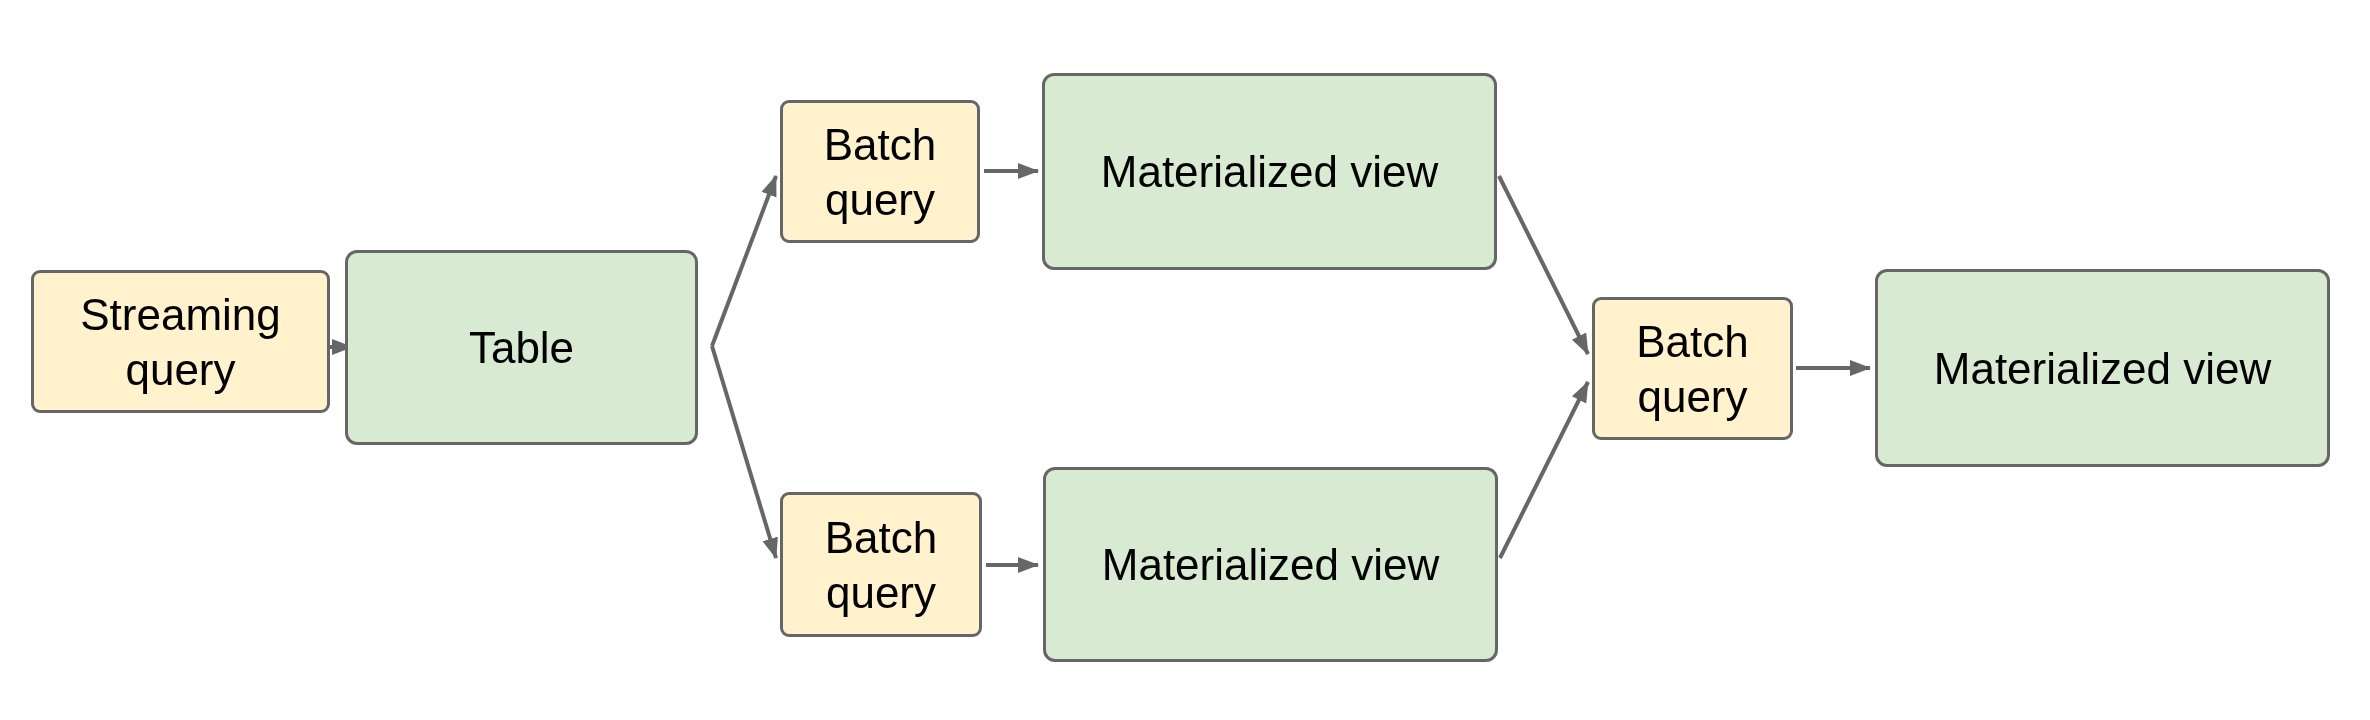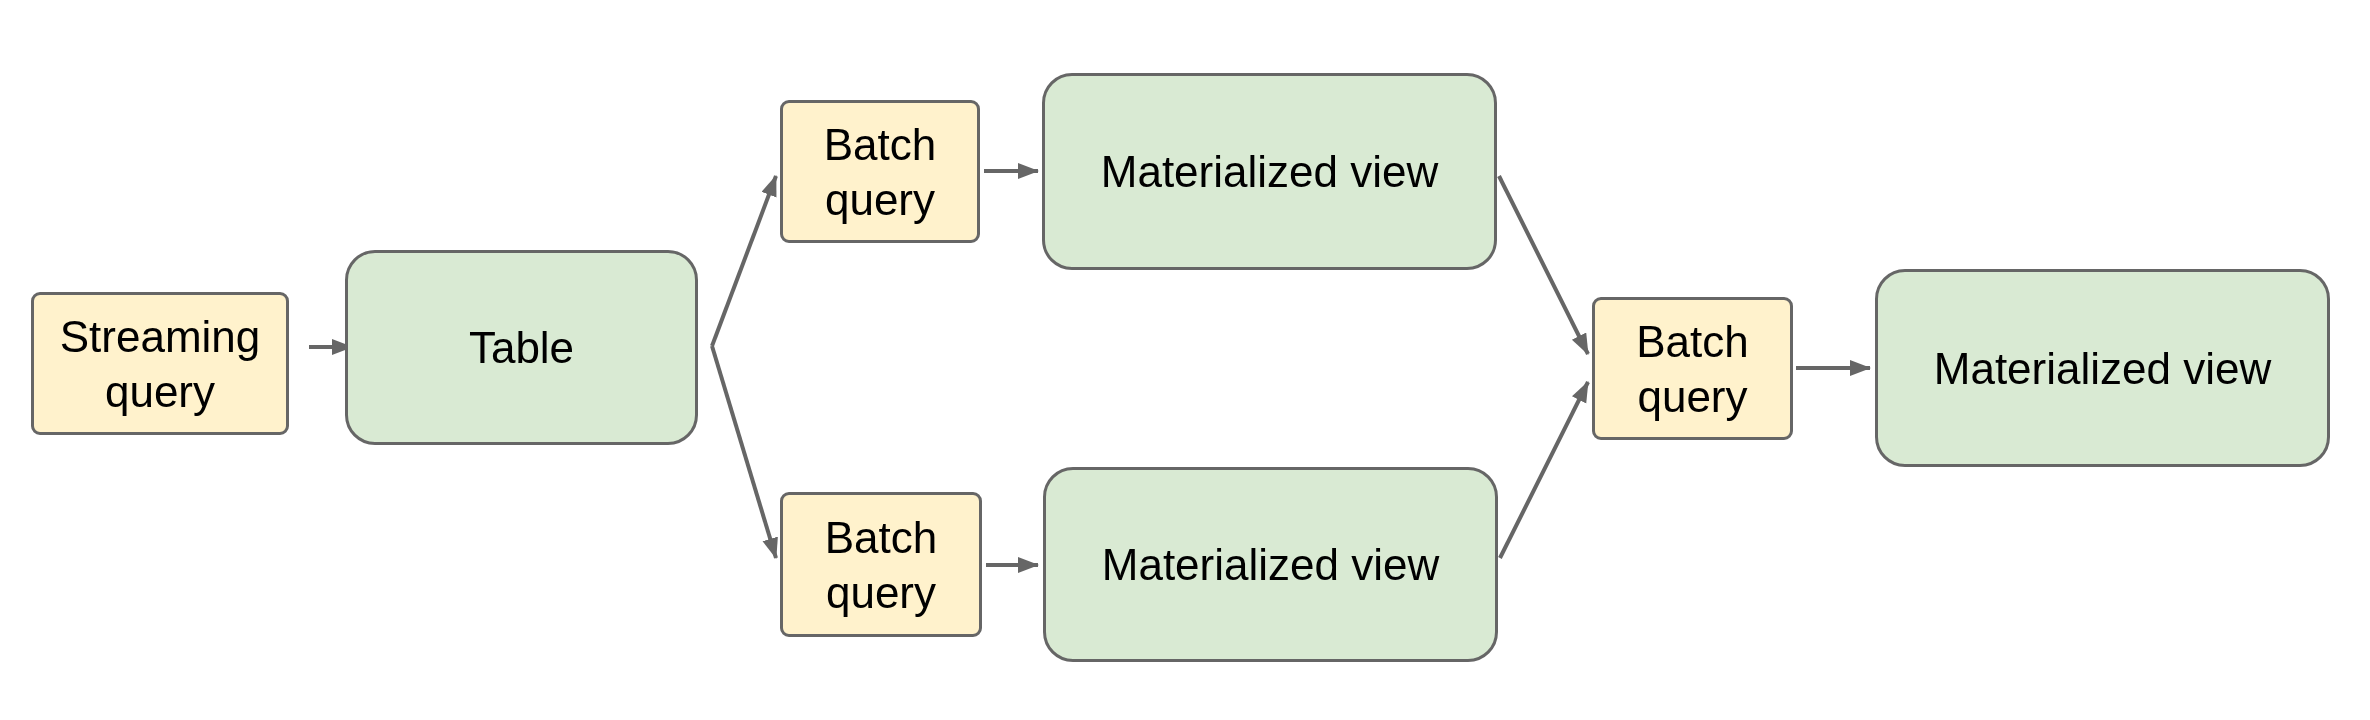--- a/index.html
+++ b/index.html
@@ -30,21 +30,21 @@
     align-items: center;
     justify-content: center;
     text-align: center;
   }
   .node.query {
     background: var(--query-fill, #fff2cc);
     border-radius: 9px;
   }
   .node.entity {
     background: var(--entity-fill, #d9ead3);
-    border-radius: 30px;
+    border-radius: 12px;
   }
   .node-label {
     font-size: 44px;
     line-height: 1.25;
     color: var(--text, #000000);
     padding: 0 6px;
   }
 </style>
 </head>
 <body>
@@ -60,21 +60,21 @@
     <line x1="309" y1="347" x2="352" y2="347" stroke="#666666" stroke-width="4" marker-end="url(#arrowhead)"></line>
     <line x1="712" y1="346" x2="776" y2="176" stroke="#666666" stroke-width="4" marker-end="url(#arrowhead)"></line>
     <line x1="712" y1="346" x2="776" y2="558" stroke="#666666" stroke-width="4" marker-end="url(#arrowhead)"></line>
     <line x1="984" y1="171" x2="1038" y2="171" stroke="#666666" stroke-width="4" marker-end="url(#arrowhead)"></line>
     <line x1="986" y1="565" x2="1038" y2="565" stroke="#666666" stroke-width="4" marker-end="url(#arrowhead)"></line>
     <line x1="1499" y1="176" x2="1588" y2="354" stroke="#666666" stroke-width="4" marker-end="url(#arrowhead)"></line>
     <line x1="1500" y1="558" x2="1588" y2="382" stroke="#666666" stroke-width="4" marker-end="url(#arrowhead)"></line>
     <line x1="1796" y1="368" x2="1870" y2="368" stroke="#666666" stroke-width="4" marker-end="url(#arrowhead)"></line>
   </svg>
 
-  <div class="node query" style="left:31px;   top:292px; width:258px; height:143px;">
+  <div class="node query" style="left:31px;   top:270px; width:299px; height:143px;">
     <span class="node-label">Streaming query</span>
   </div>
 
   <div class="node entity" style="left:345px;  top:250px; width:353px; height:195px;">
     <span class="node-label">Table</span>
   </div>
 
   <div class="node query" style="left:780px;  top:100px; width:200px; height:143px;">
     <span class="node-label">Batch query</span>
   </div>

